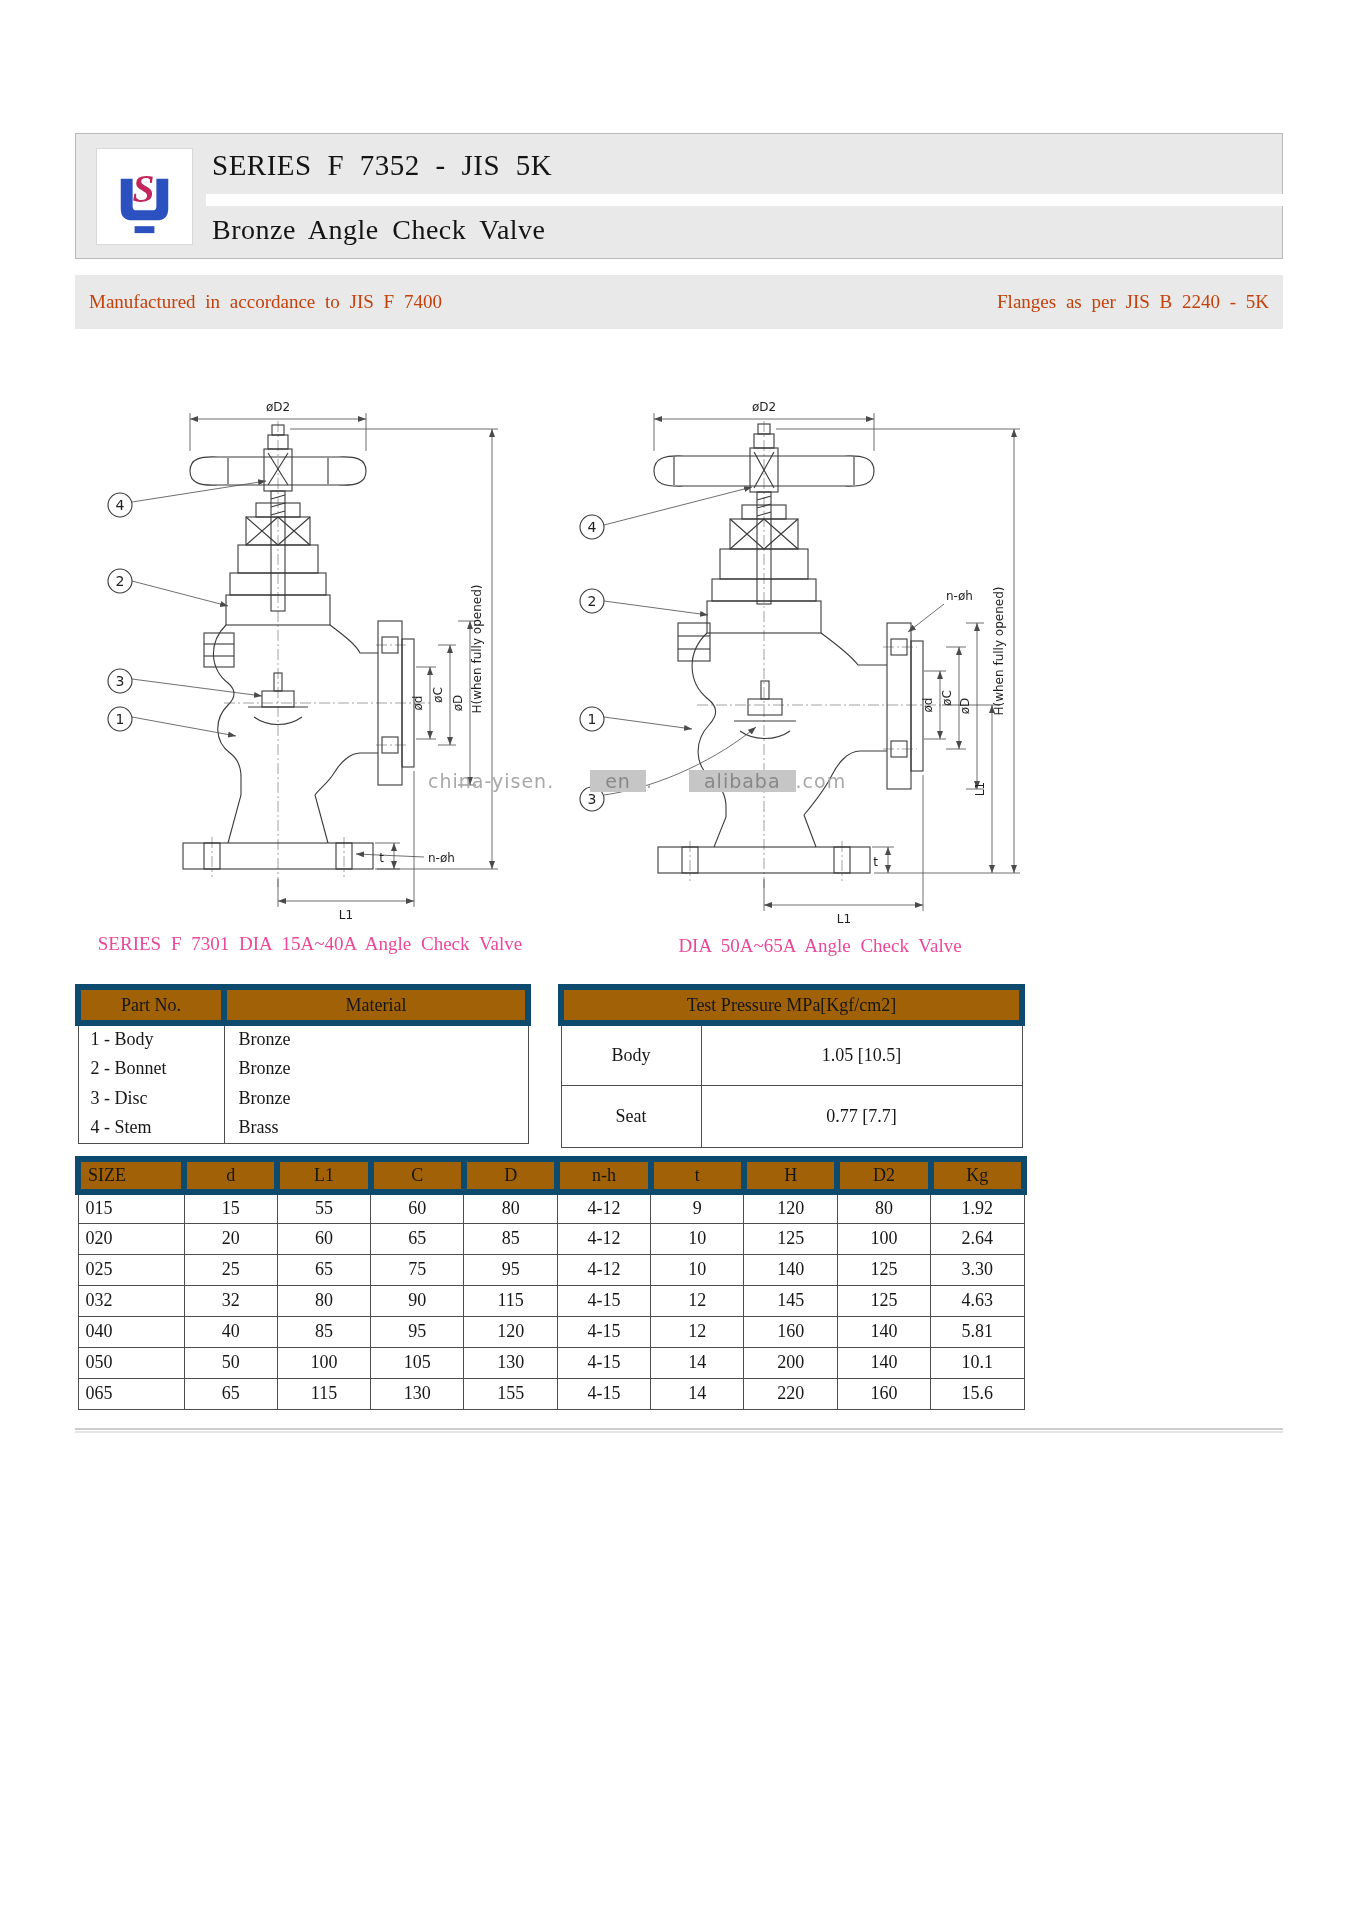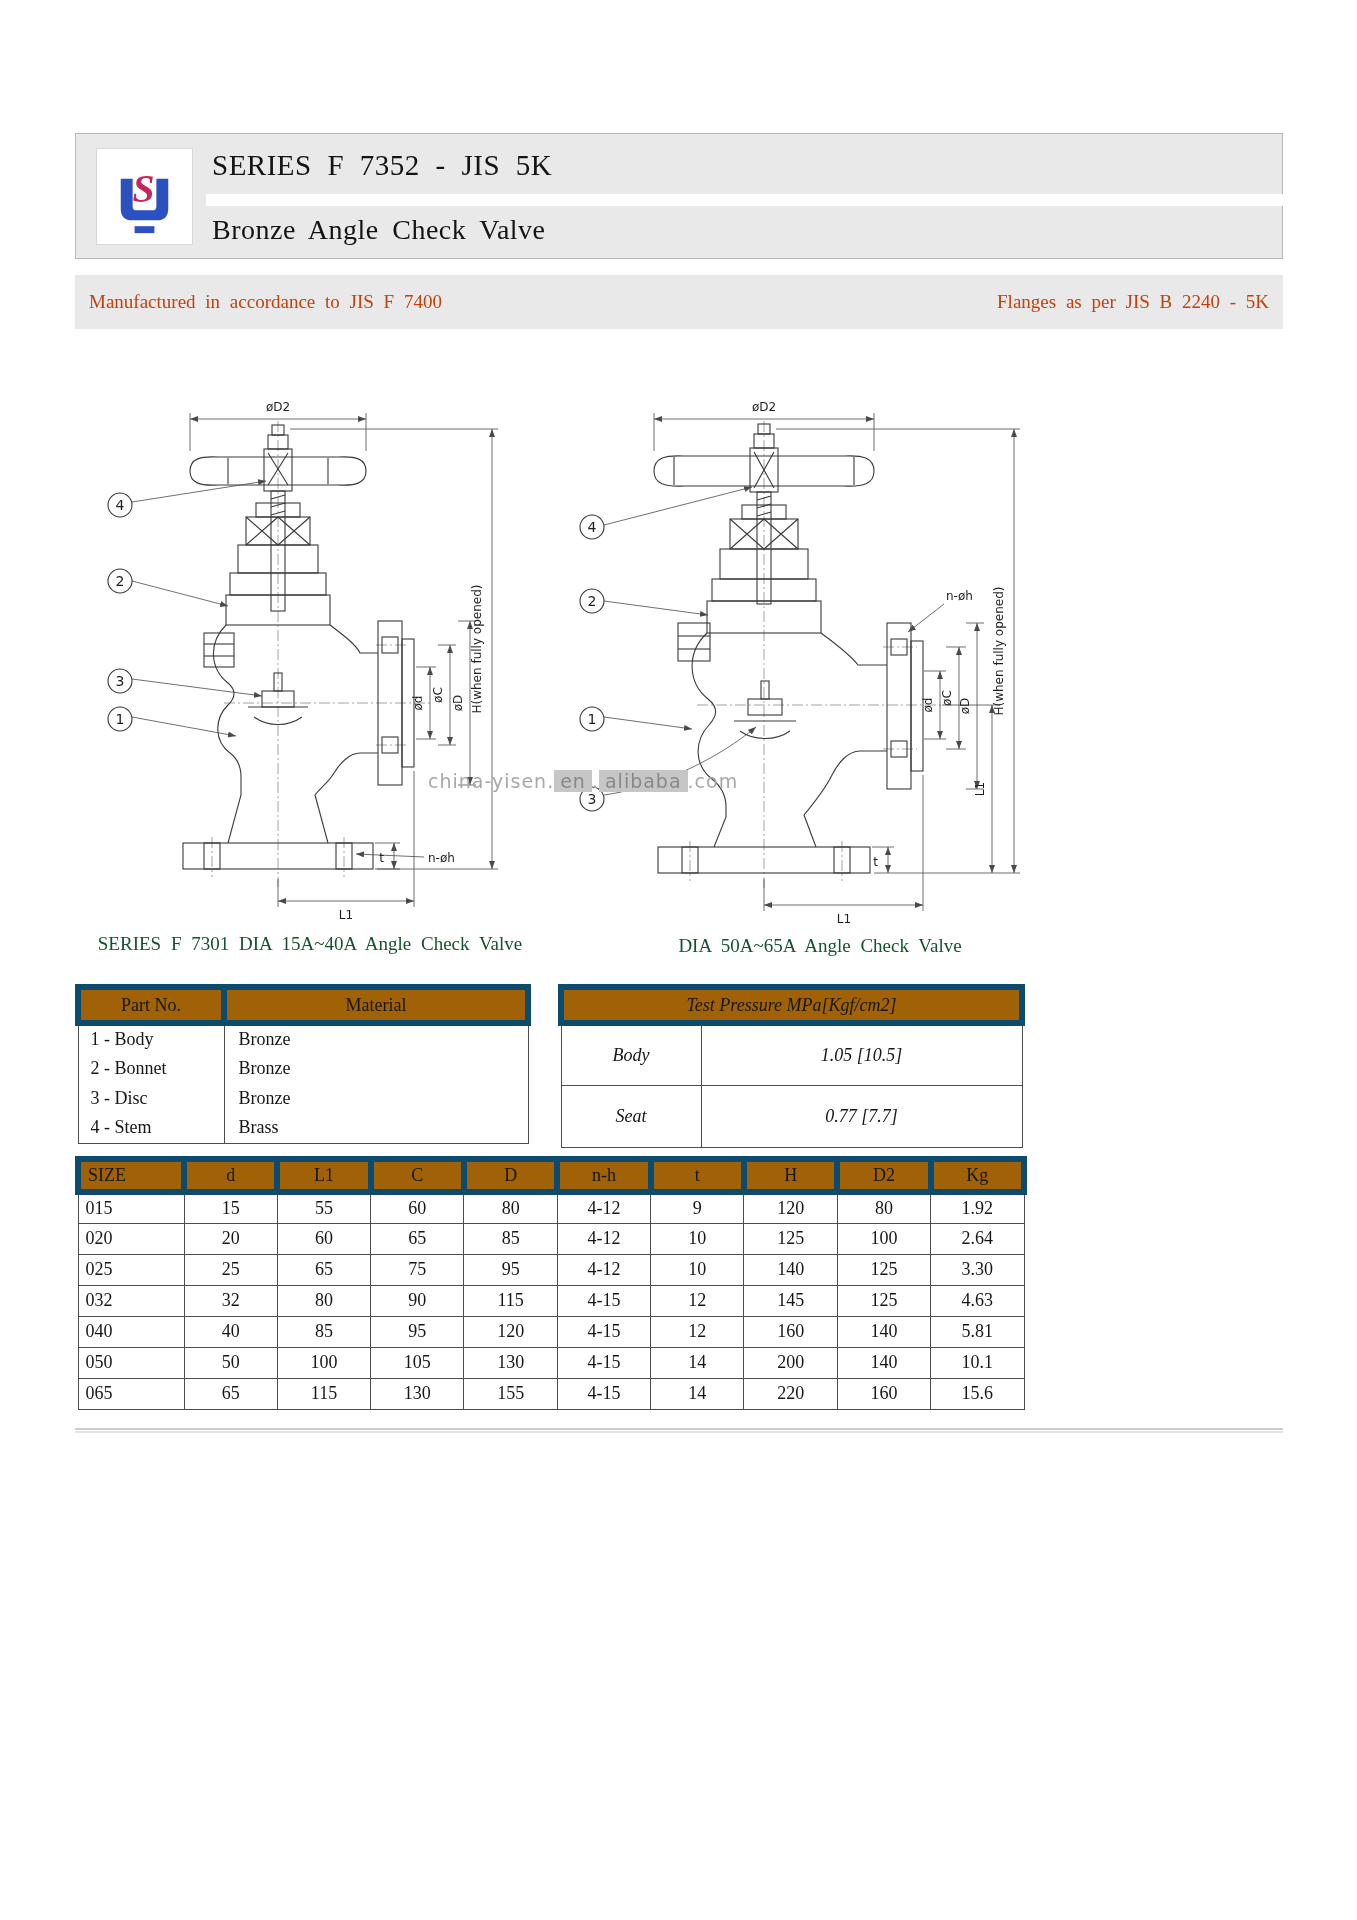--- a/index.html
+++ b/index.html
@@ -23,38 +23,38 @@
   .v-left { left:78px; }
   .v-right { left:562px; }
   .ln { stroke:#3a3a3a; stroke-width:1.1; fill:none; }
   .cl { stroke:#8a8a8a; stroke-width:0.8; fill:none; stroke-dasharray:11 3 2 3; }
   .dim { stroke:#4a4a4a; stroke-width:0.8; fill:none; }
   .dt { font:12px "DejaVu Sans", sans-serif; fill:#1e1e1e; text-anchor:middle; stroke:none; }
   .ct { font:14px "DejaVu Sans", sans-serif; fill:#1e1e1e; text-anchor:middle; stroke:none; }
   .co circle { fill:#fff; }
 
   .watermark { position:absolute; left:428px; top:770px; font:19px "DejaVu Sans", sans-serif; color:#a8a8a8; letter-spacing:1px; }
-  .wm-box { background:#c6c6c6; color:#888; padding:0 6px; }
-
-  .caption { position:absolute; font-size:19px; color:#14532d; text-align:center; word-spacing:5px; }
+  .wm-box { background:#c6c6c6; color:#888; padding:0 15px;margin-left:36px; }
+
+  .caption { position:absolute; font-size:19px; color:#ec4899; text-align:center; word-spacing:5px; }
   .caption-left { left:70px; top:933px; width:480px; }
   .caption-right { left:600px; top:935px; width:440px; }
 
   
   table { position:absolute; border-collapse:collapse; table-layout:fixed; font-size:18px; color:#161616; border:1px solid #4d4d4d; }
   th { background:#a16207; font-weight:normal; border:6px solid #0c4a6e; text-align:center; }
   td { border:1px solid #4d4d4d; text-align:center; background:#fff; }
 
   .materials { left:75px; top:984px; width:456px; }
   .materials col.c1 { width:146px; }
   .materials th { height:36px; }
   .materials td { height:30px; border-top:none; border-bottom:none; text-align:left; padding-left:12px; }
   .materials td:nth-child(2) { padding-left:14px; }
 
-  .pressure { left:558px; top:984px; width:467px;font-style:italic; }
+  .pressure { left:558px; top:984px; width:467px; }
   .pressure col.c1 { width:140px; }
   .pressure th { height:36px; }
   .pressure td { height:62px; }
 
   .dims { left:75px; top:1156px; width:952px; }
   .dims col.c1 { width:106px; }
   .dims th { height:33px; }
   .dims td { height:31px; }
   .dims th:first-child, .dims td:first-child { text-align:left; padding-left:7px; }
 

